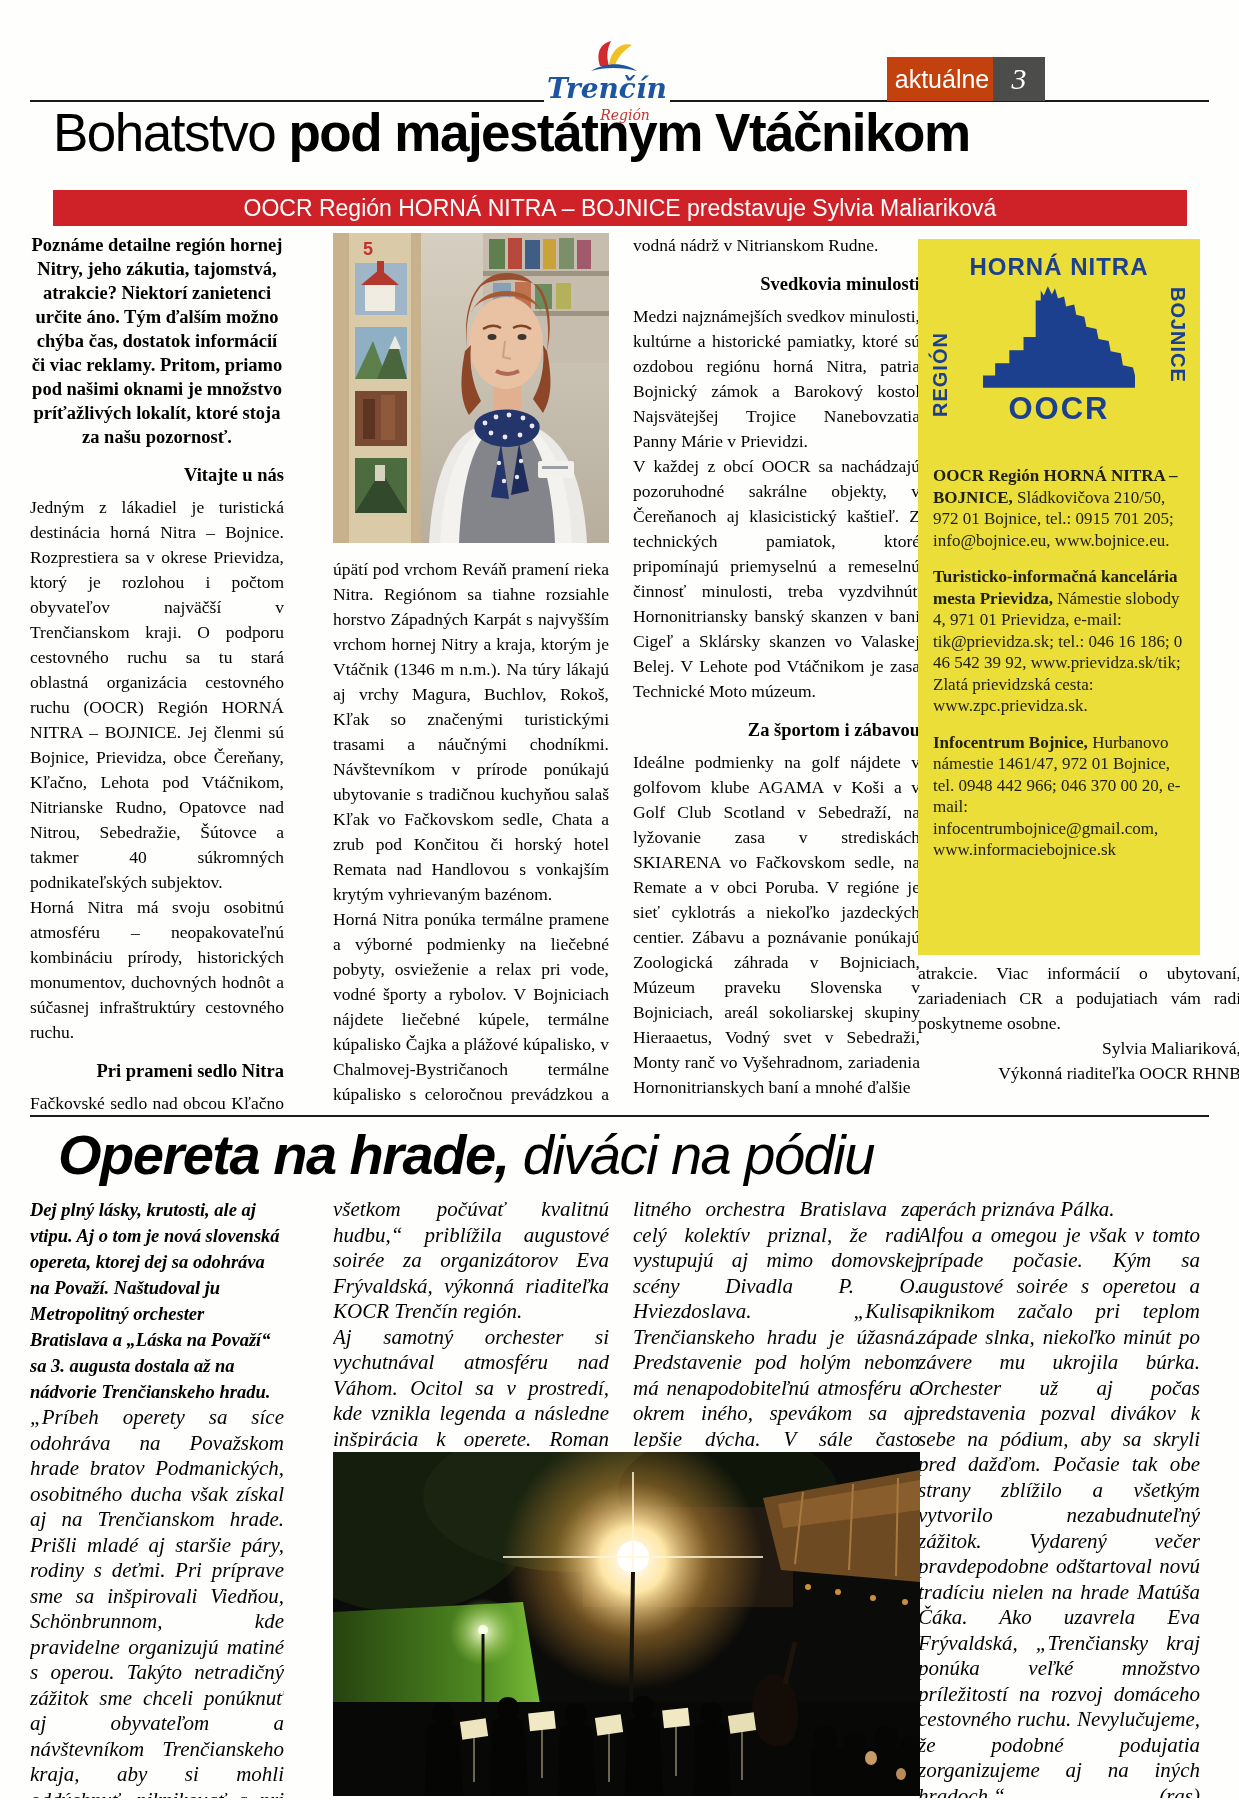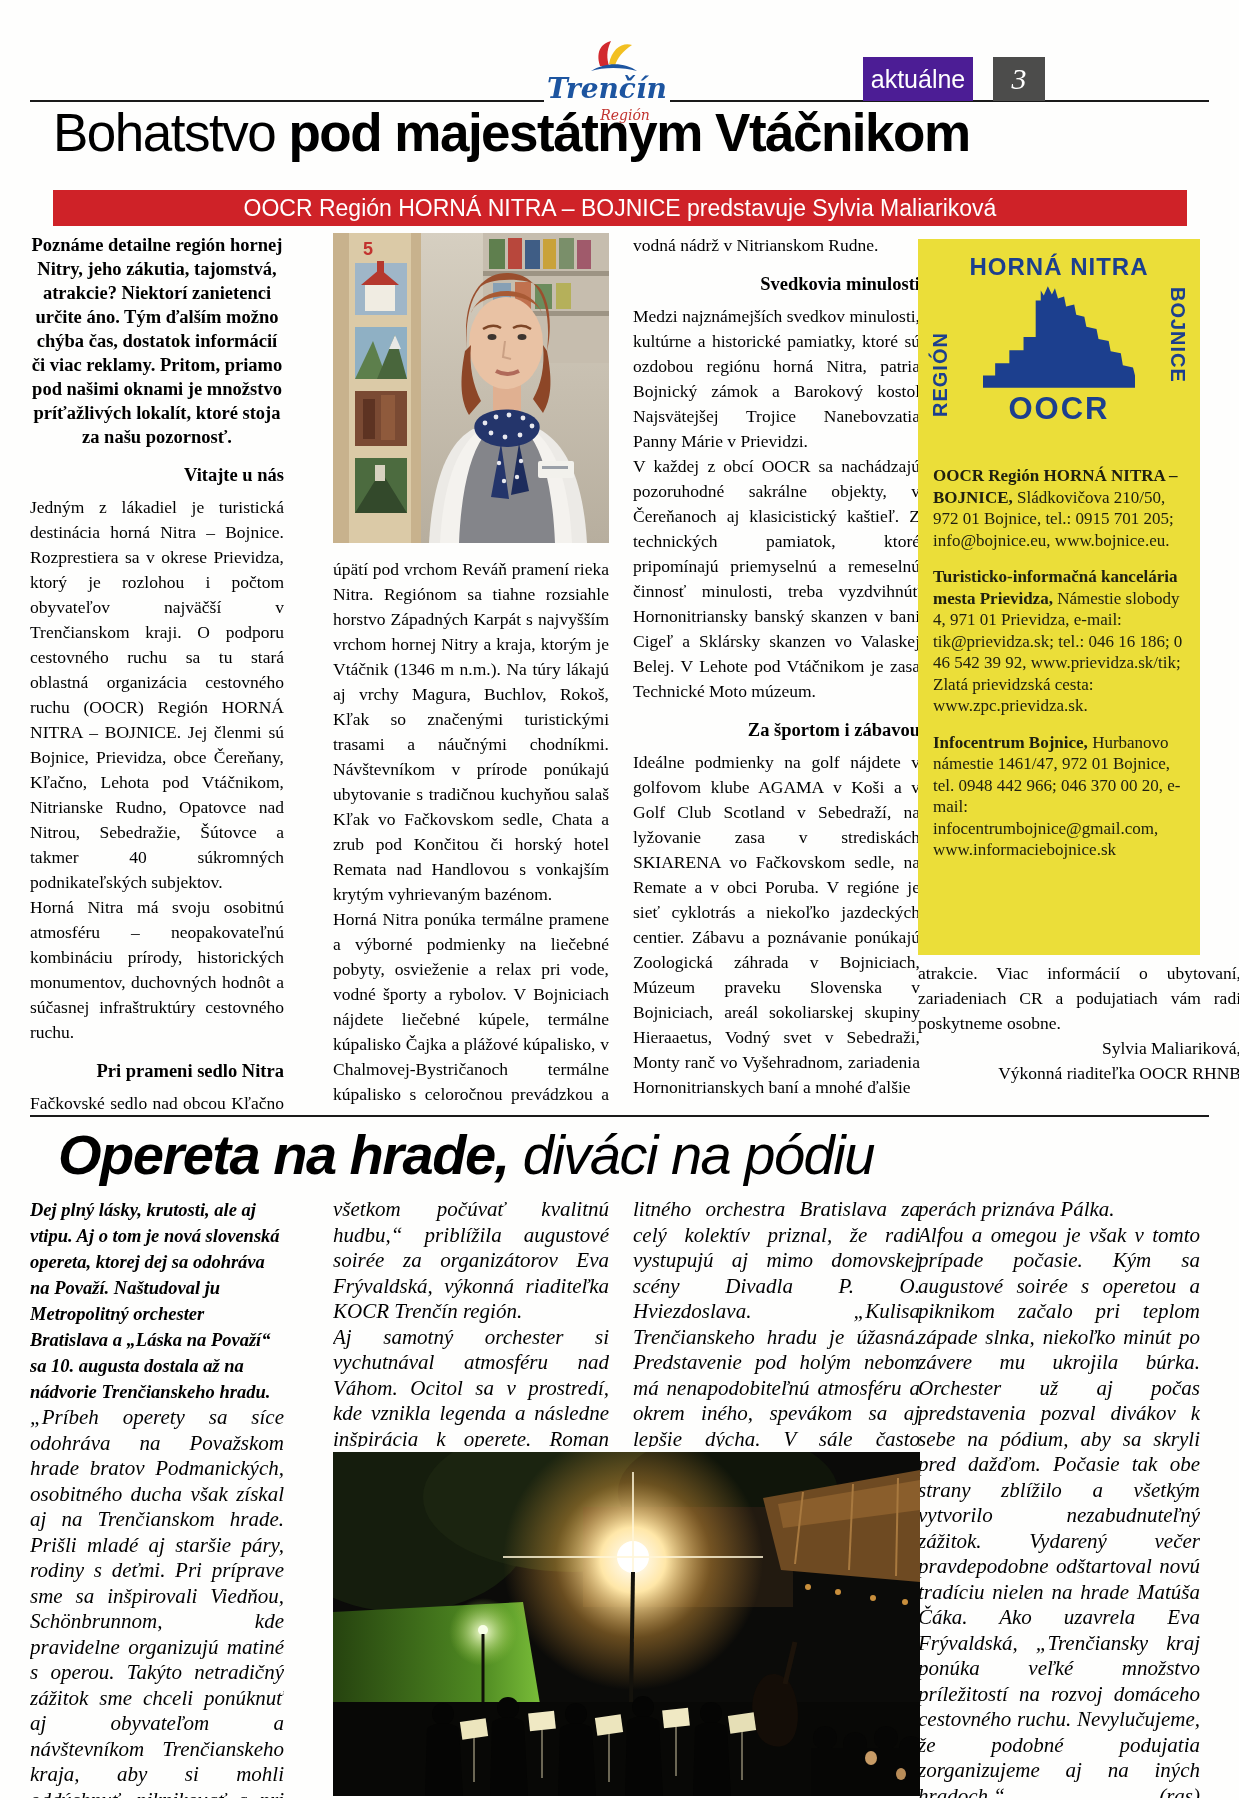--- a/index.html
+++ b/index.html
@@ -2,21 +2,21 @@
 <html lang="sk"><head>
 <meta charset="utf-8">
 <style>
   html,body{margin:0;padding:0;background:#888;}
   .page{position:relative;width:1239px;height:1800px;background:#fefefd;margin:0 auto;
         font-family:"Liberation Serif",serif;color:#000;overflow:hidden;}
   .rule{position:absolute;background:#1a1a1a;height:2px;}
   
   .tab{position:absolute;color:#fff;font-family:"Liberation Sans",sans-serif;
        display:flex;align-items:center;justify-content:center;}
-  #tab-label{left:863px;top:57px;width:110px;height:44px;background:#4c1d95;font-size:25px;}
+  #tab-label{left:887px;top:57px;width:110px;height:44px;background:#c2410c;font-size:25px;}
   #tab-num{left:993px;top:57px;width:52px;height:44px;background:#4c4c4b;
            font-family:"Liberation Serif",serif;font-style:italic;font-size:30px;}
   #brand{position:absolute;left:545px;top:40px;width:124px;height:96px;text-align:center;}
   
   #hl1{position:absolute;left:53px;top:102px;width:1140px;white-space:nowrap;
        font-family:"Liberation Sans",sans-serif;font-size:53px;letter-spacing:-1.5px;}
   #hl1 .light{font-weight:400}#hl1 .bold{font-weight:700}
   #banner{position:absolute;left:53px;top:190px;width:1134px;height:36px;background:#cf2228;
           color:#fff;font-family:"Liberation Sans",sans-serif;font-size:23px;
           display:flex;align-items:center;justify-content:center;}
@@ -215,21 +215,21 @@
       <div>Sylvia Maliariková,</div>
       <div>Výkonná riaditeľka OOCR RHNB</div>
     </div>
   </div>
 
   <div class="rule" style="left:30px;top:1115px;width:1179px;"></div>
 
   <div id="hl2"><span class="h2b">Opereta na hrade,</span><span class="h2l"> diváci na pódiu</span></div>
 
   <div class="c" id="a2c1">
-    <p class="a2lede">Dej plný lásky, krutosti, ale aj vtipu. Aj o tom je nová slovenská opereta, ktorej dej sa odohráva na Považí. Naštudoval ju Metropolitný orchester Bratislava a „Láska na Považí“ sa 10. augusta dostala až na nádvorie Trenčianskeho hradu.</p>
+    <p class="a2lede">Dej plný lásky, krutosti, ale aj vtipu. Aj o tom je nová slovenská opereta, ktorej dej sa odohráva na Považí. Naštudoval ju Metropolitný orchester Bratislava a „Láska na Považí“ sa 3. augusta dostala až na nádvorie Trenčianskeho hradu.</p>
     <p class="a2body">„Príbeh operety sa síce odohráva na Považskom hrade bratov Podmanických, osobitného ducha však získal aj na Trenčianskom hrade. Prišli mladé aj staršie páry, rodiny s deťmi. Pri príprave sme sa inšpirovali Viedňou, Schönbrunnom, kde pravidelne organizujú matiné s operou. Takýto netradičný zážitok sme chceli ponúknuť aj obyvateľom a návštevníkom Trenčianskeho kraja, aby si mohli oddýchnuť, piknikovať a pri tom</p>
   </div>
   <div class="c" id="a2c2">
     <p class="a2body">všetkom počúvať kvalitnú hudbu,“ priblížila augustové soirée za organizátorov Eva Frývaldská, výkonná riaditeľka KOCR Trenčín región.</p>
     <p class="a2body">Aj samotný orchester si vychutnával atmosféru nad Váhom. Ocitol sa v prostredí, kde vznikla legenda a následne inšpirácia k operete. Roman Pálka, intendant Metropo-</p>
   </div>
   <div class="c" id="a2c3">
     <p class="a2body">litného orchestra Bratislava za celý kolektív priznal, že radi vystupujú aj mimo domovskej scény Divadla P. O. Hviezdoslava. „Kulisa Trenčianskeho hradu je úžasná. Predstavenie pod holým nebom má nenapodobiteľnú atmosféru a okrem iného, spevákom sa aj lepšie dýcha. V sále často dochádza vzduch,“ s úsmevom v hlase aj na</p>
   </div>
   <div class="c" id="a2c4">

